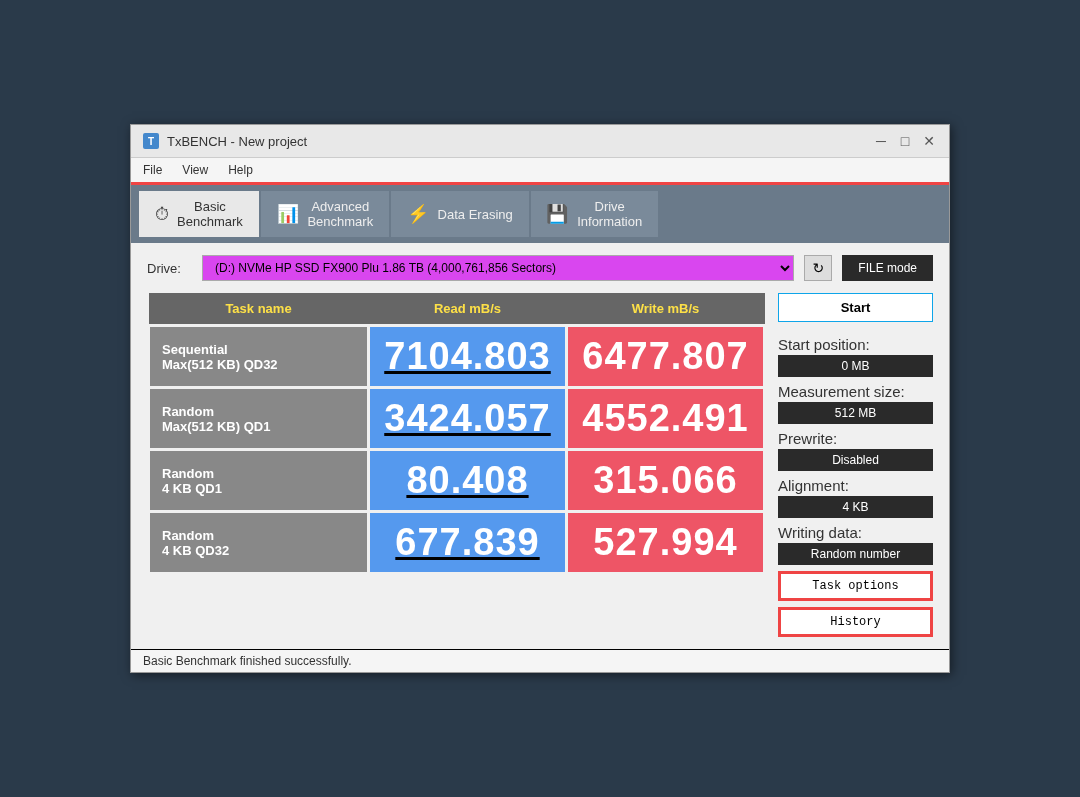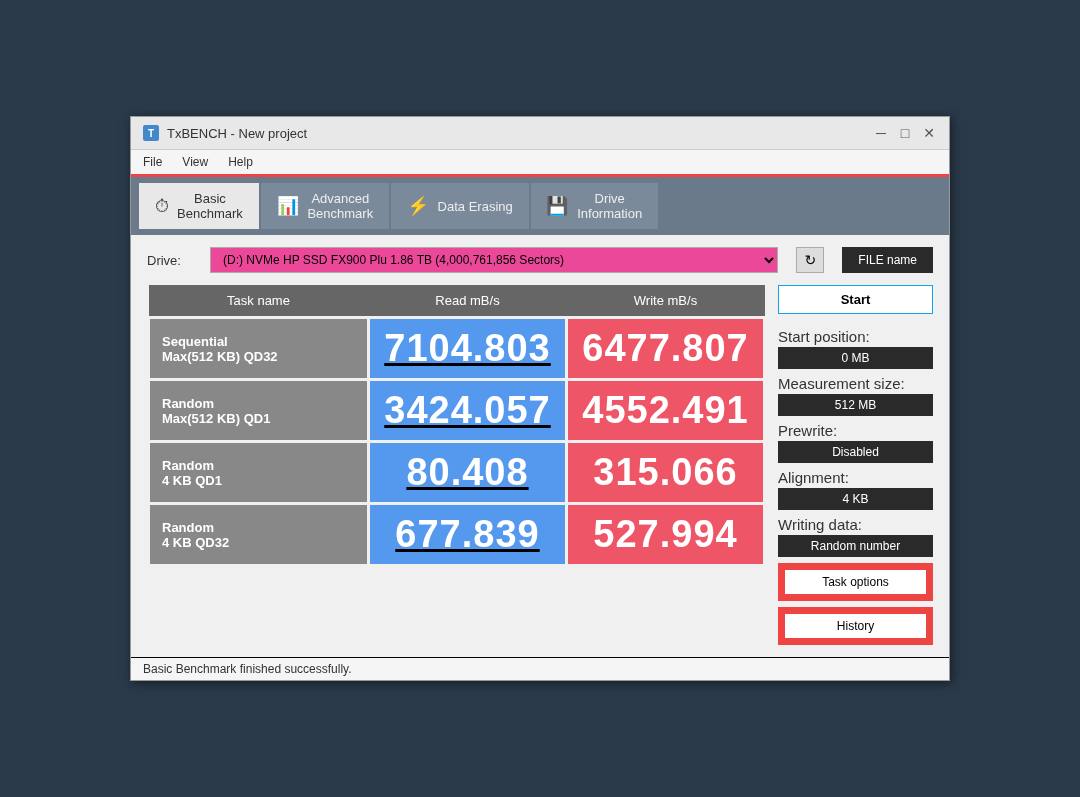--- a/index.html
+++ b/index.html
@@ -99,33 +99,33 @@
     .tab-icon {
       font-size: 18px;
     }
     .content {
       background: #f0f0f0;
       padding: 12px 16px;
     }
     .drive-row {
       display: flex;
       align-items: center;
-      gap: 18px;
+      gap: 10px;
       margin-bottom: 12px;
     }
     .drive-label {
       font-size: 13px;
       color: #333;
       min-width: 45px;
     }
     .drive-select {
       flex: 1;
       padding: 4px 8px;
       border: 1px solid #aaa;
-      background: #ec4899;
+      background: #d946ef;
       font-size: 12px;
       height: 26px;
     }
     .drive-refresh-btn {
       width: 28px;
       height: 26px;
       background: #ddd;
       border: 1px solid #aaa;
       cursor: pointer;
       display: flex;
@@ -143,24 +143,24 @@
       height: 26px;
       min-width: 90px;
     }
     .benchmark-table {
       width: 100%;
       border-collapse: collapse;
       margin-bottom: 12px;
     }
     .benchmark-table th {
       background: #666;
-      color: #ffffff;
+      color: #fde047;
       padding: 8px 12px;
       font-size: 13px;
-      font-weight: 400;
+      font-weight: 700;
       text-align: center;
     }
     .benchmark-table th:first-child {
       text-align: center;
       width: 220px;
     }
     .benchmark-row td {
       padding: 6px 8px;
       vertical-align: middle;
     }
@@ -223,24 +223,25 @@
       color: white;
       border: none;
       font-size: 12px;
       text-align: center;
       display: block;
     }
     .action-btn {
       width: 100%;
       padding: 5px;
       background: white;
-      border: 7px solid #ef4444;
+      border: 3px solid #ef4444;
       cursor: pointer;
       font-size: 12px;
       margin-top: 6px;
+      font-family: Liberation Mono, monospace;
     }
     .status-bar {
       border-top: 1px solid #000000;
       padding: 4px 12px;
       font-size: 12px;
       color: #333;
       background: #f5f5f5;
       display: flex;
     }
     .status-text { flex: 1; }
@@ -288,21 +289,21 @@
   </div>
 
   <div class="content">
 
     <div class="drive-row">
       <span class="drive-label">Drive:</span>
       <select class="drive-select">
         <option>(D:) NVMe HP SSD FX900 Plu  1.86 TB (4,000,761,856 Sectors)</option>
       </select>
       <button class="drive-refresh-btn">↻</button>
-      <button class="file-mode-btn">FILE name</button>
+      <button class="file-mode-btn">FILE mode</button>
     </div>
 
     <div class="main-layout">
 
       <div class="left-section">
         <table class="benchmark-table">
           <thead>
             <tr>
               <th>Task name</th>
               <th>Read mB/s</th>

